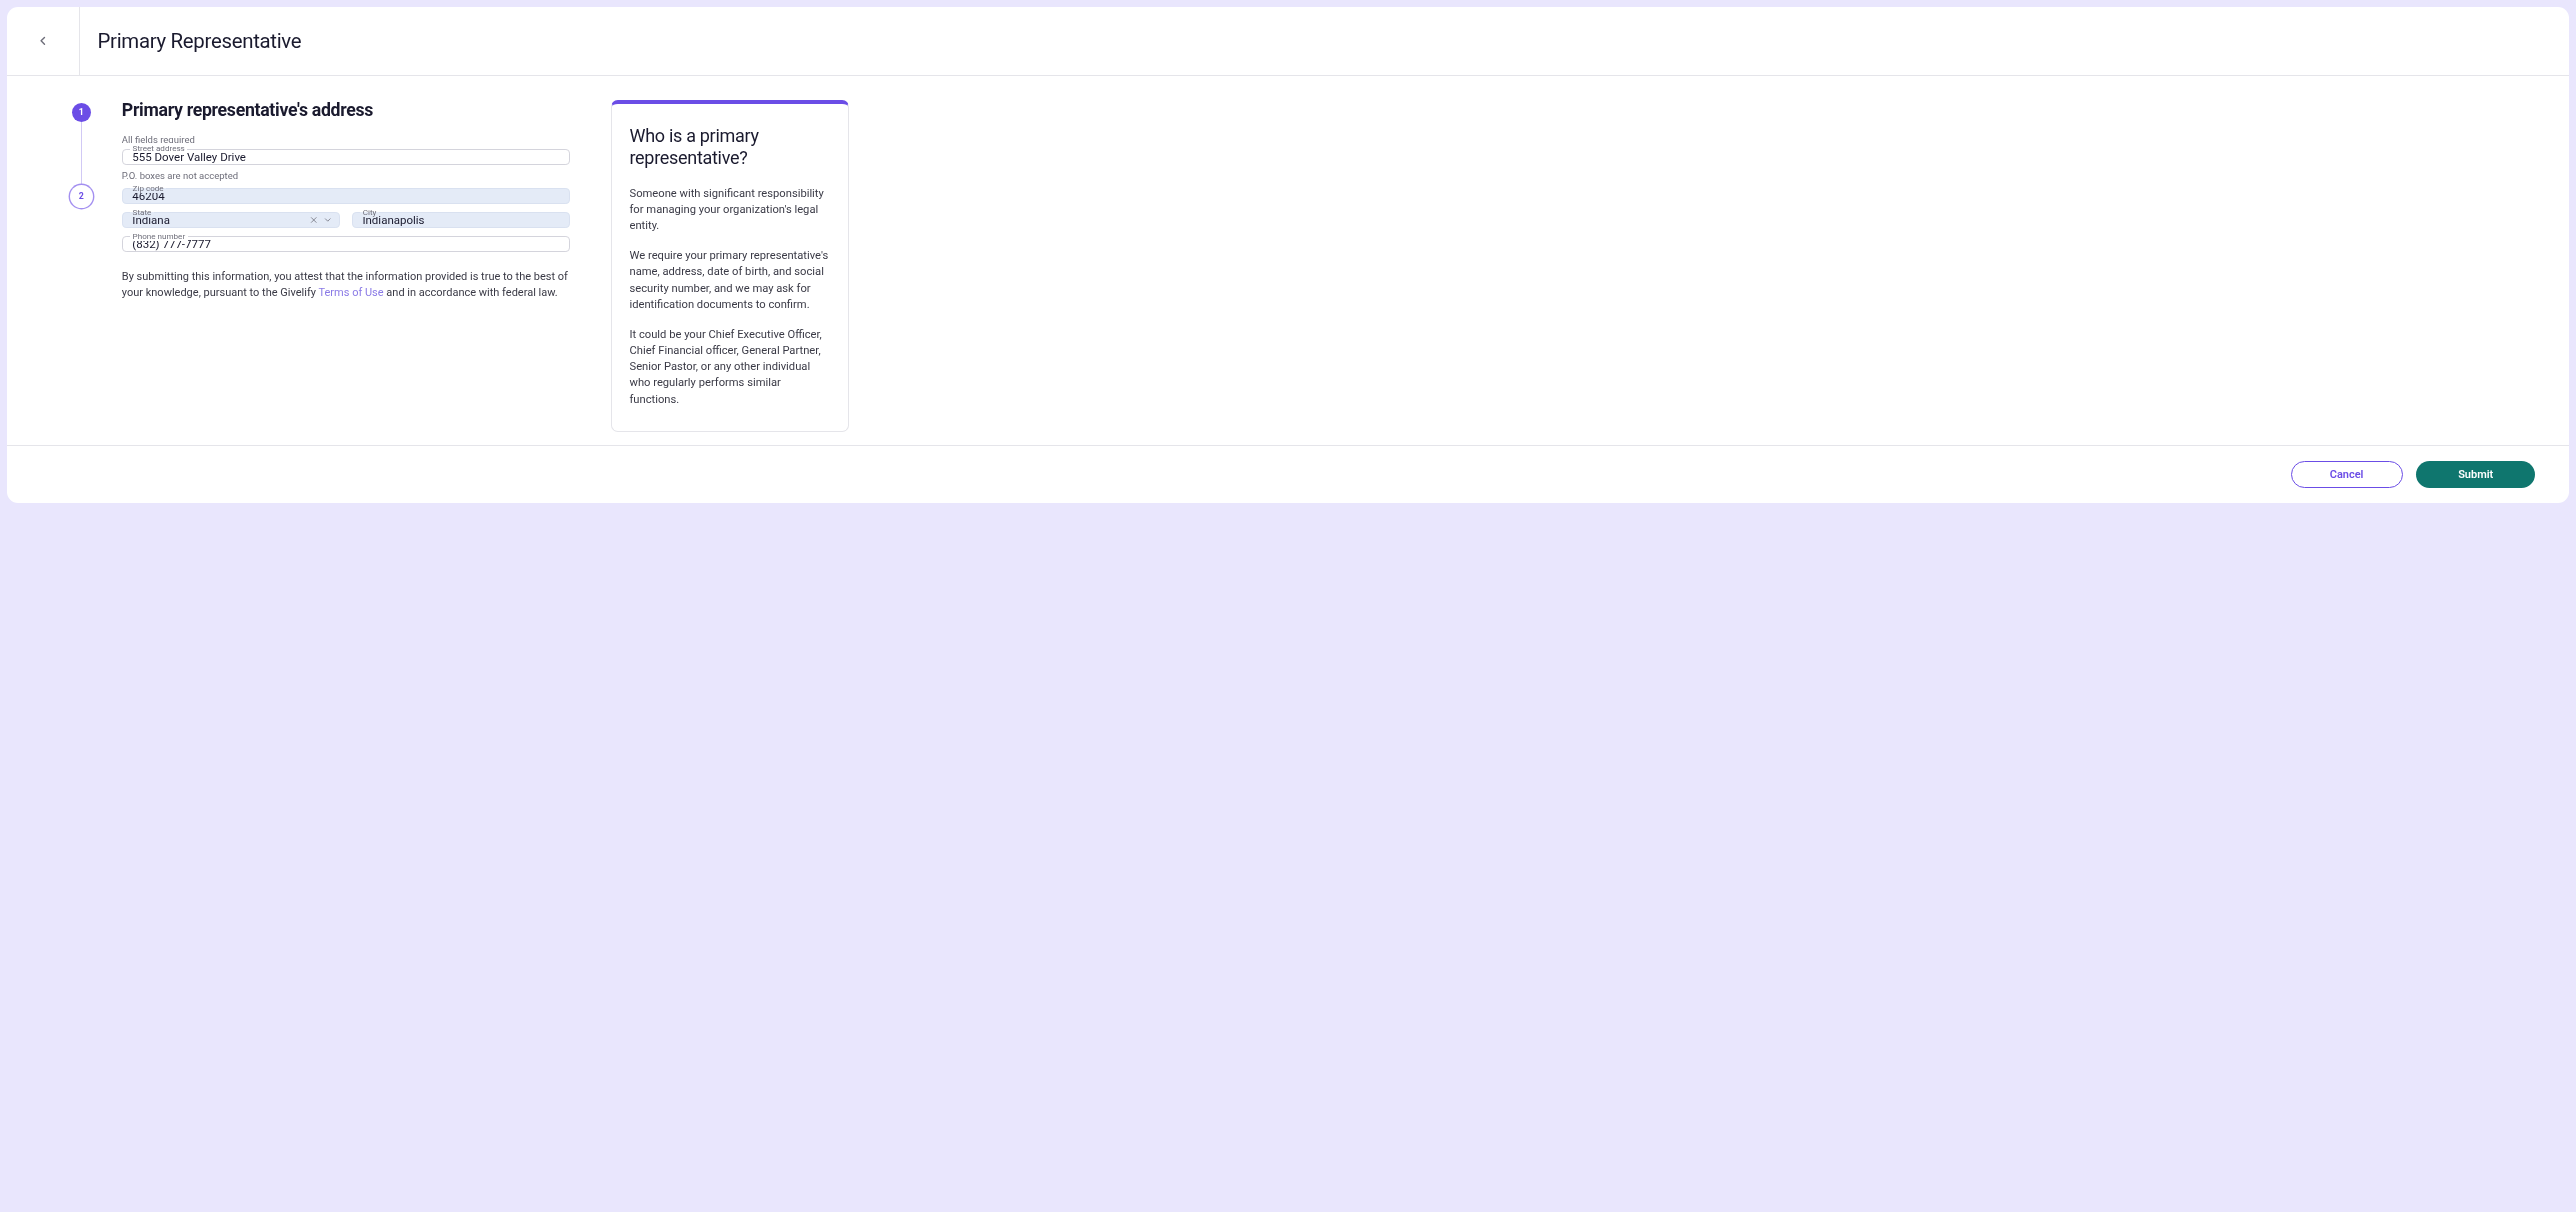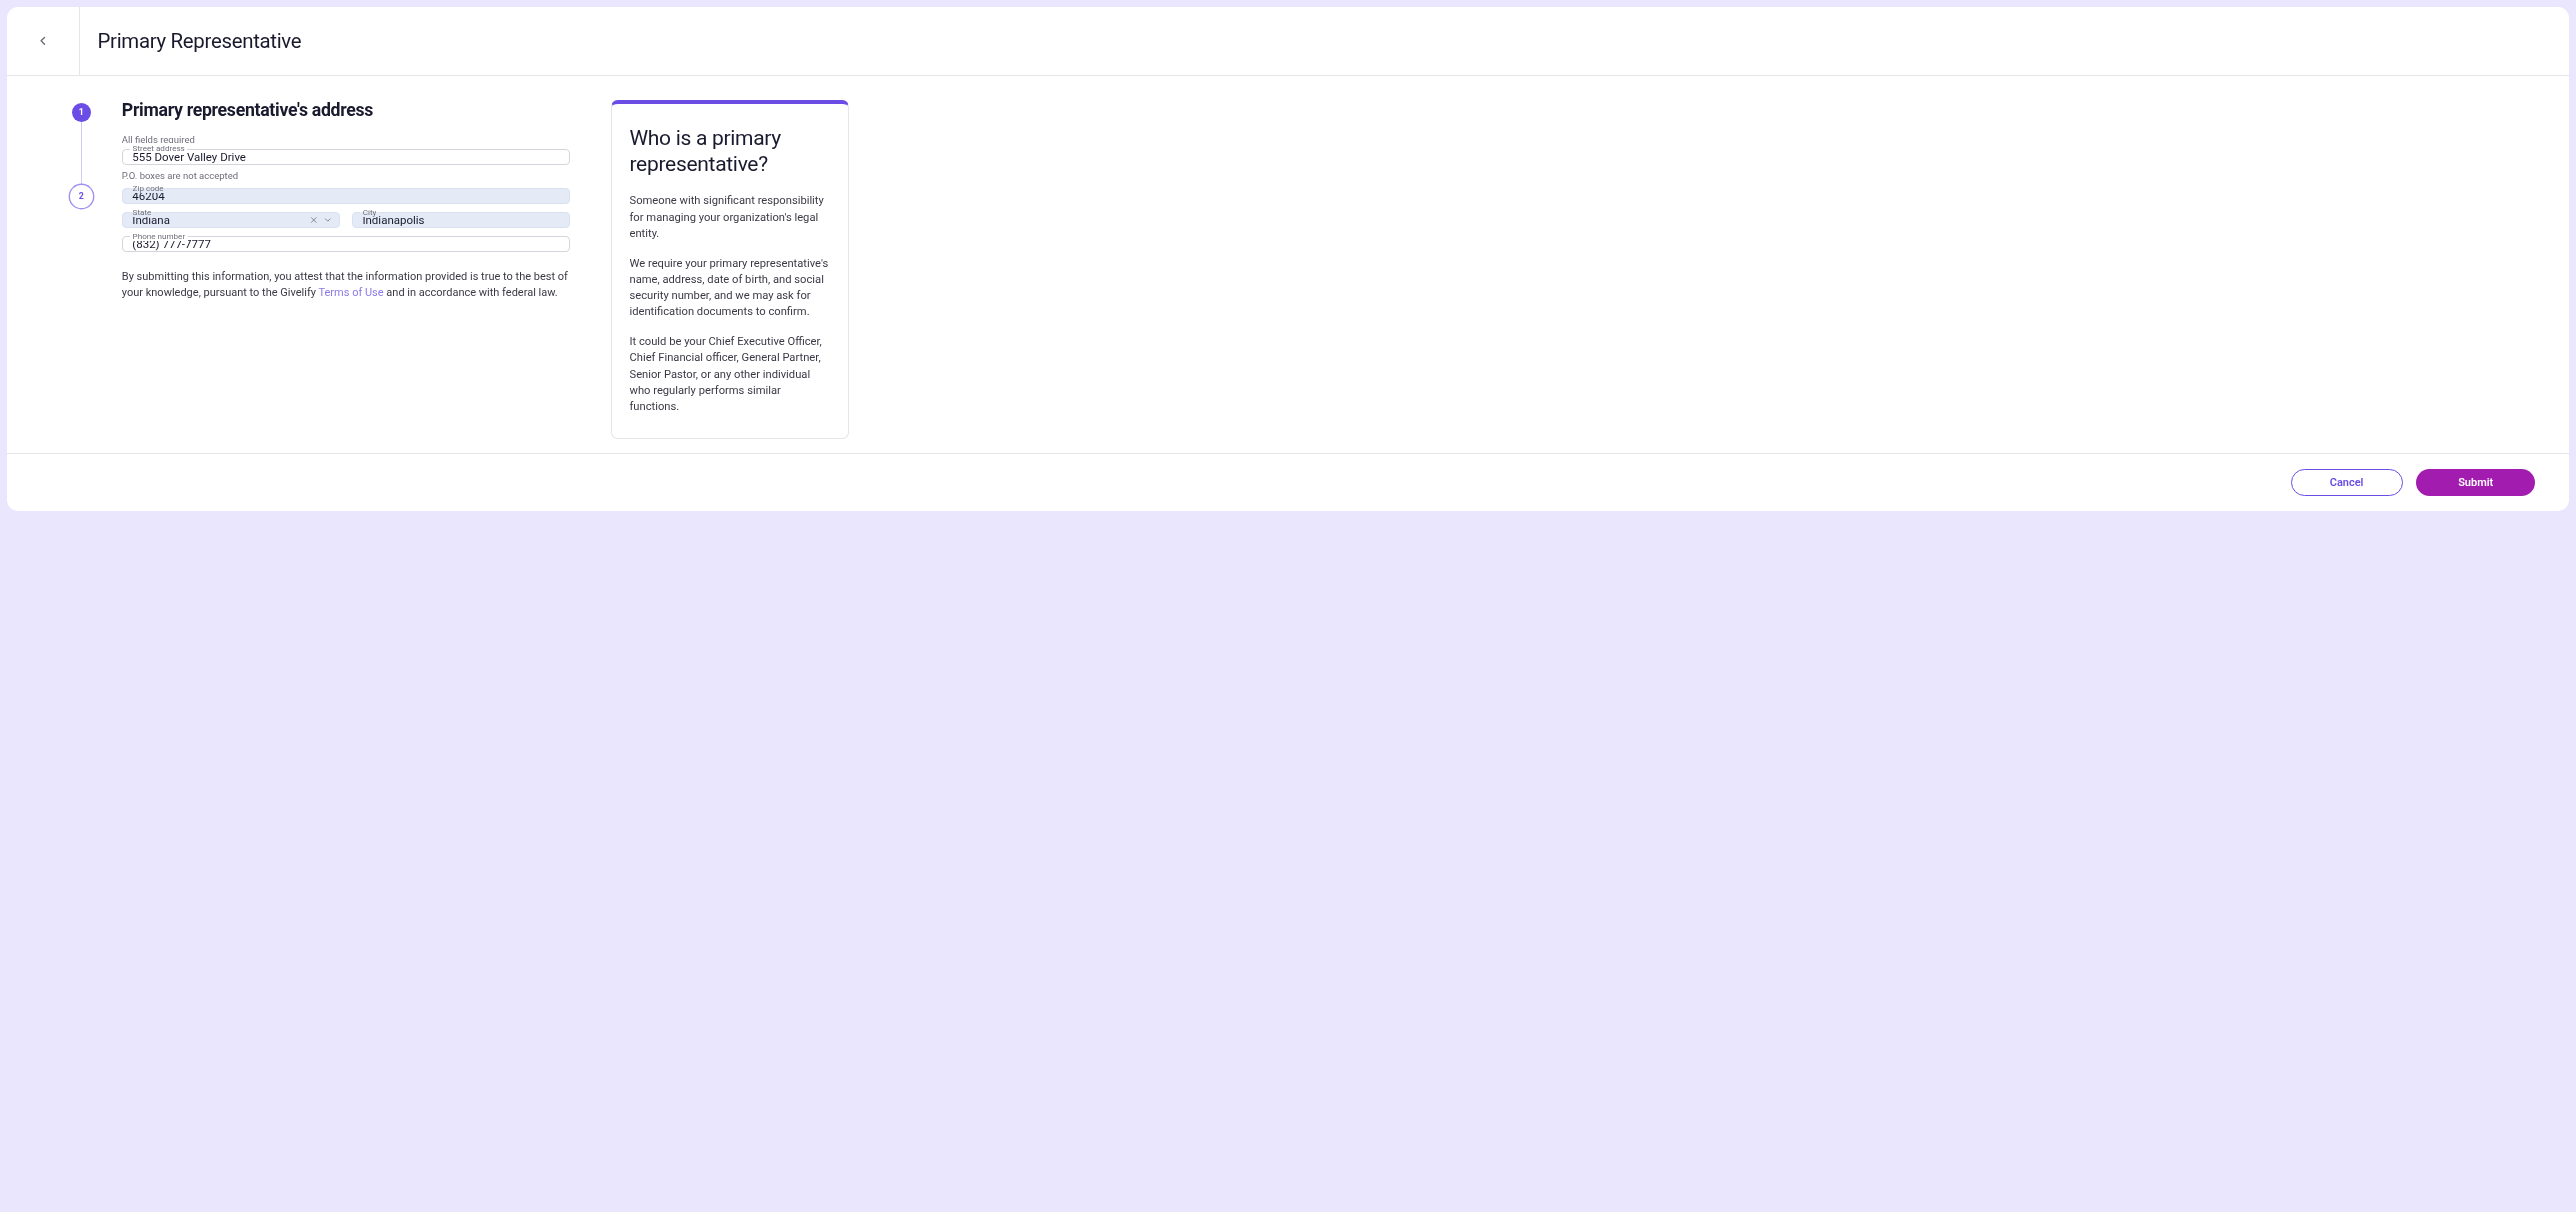--- a/index.html
+++ b/index.html
@@ -182,21 +182,21 @@
       width: 238px;
       flex-shrink: 0;
     }
     .info-card {
       border: 0.7px solid #e5e5ea;
       border-top: 4.1px solid #6b4de6;
       border-radius: 6.8px;
       padding: 20.4px 17.7px 23px 17.7px;
     }
     .info-title {
-      font-size: 21px;
+      font-size: 18px;
       font-weight: 400;
       color: #1a1a2e;
       line-height: 1.25;
       margin-bottom: 16.3px;
       letter-spacing: -0.3px;
     }
     .info-para {
       font-size: 11.2px;
       color: #3a3a46;
       line-height: 1.45;
@@ -225,21 +225,21 @@
       align-items: center;
       justify-content: center;
     }
     .btn-secondary {
       background: #fff;
       color: #6b4de6;
       border: 1px solid #6b4de6;
       min-width: 112px;
     }
     .btn-primary {
-      background: #a21caf;
+      background: #0f766e;
       color: #fff;
       min-width: 119px;
     }
   </style>
 </head>
 <body>
 
 <div class="window">
 
   <div class="header">

